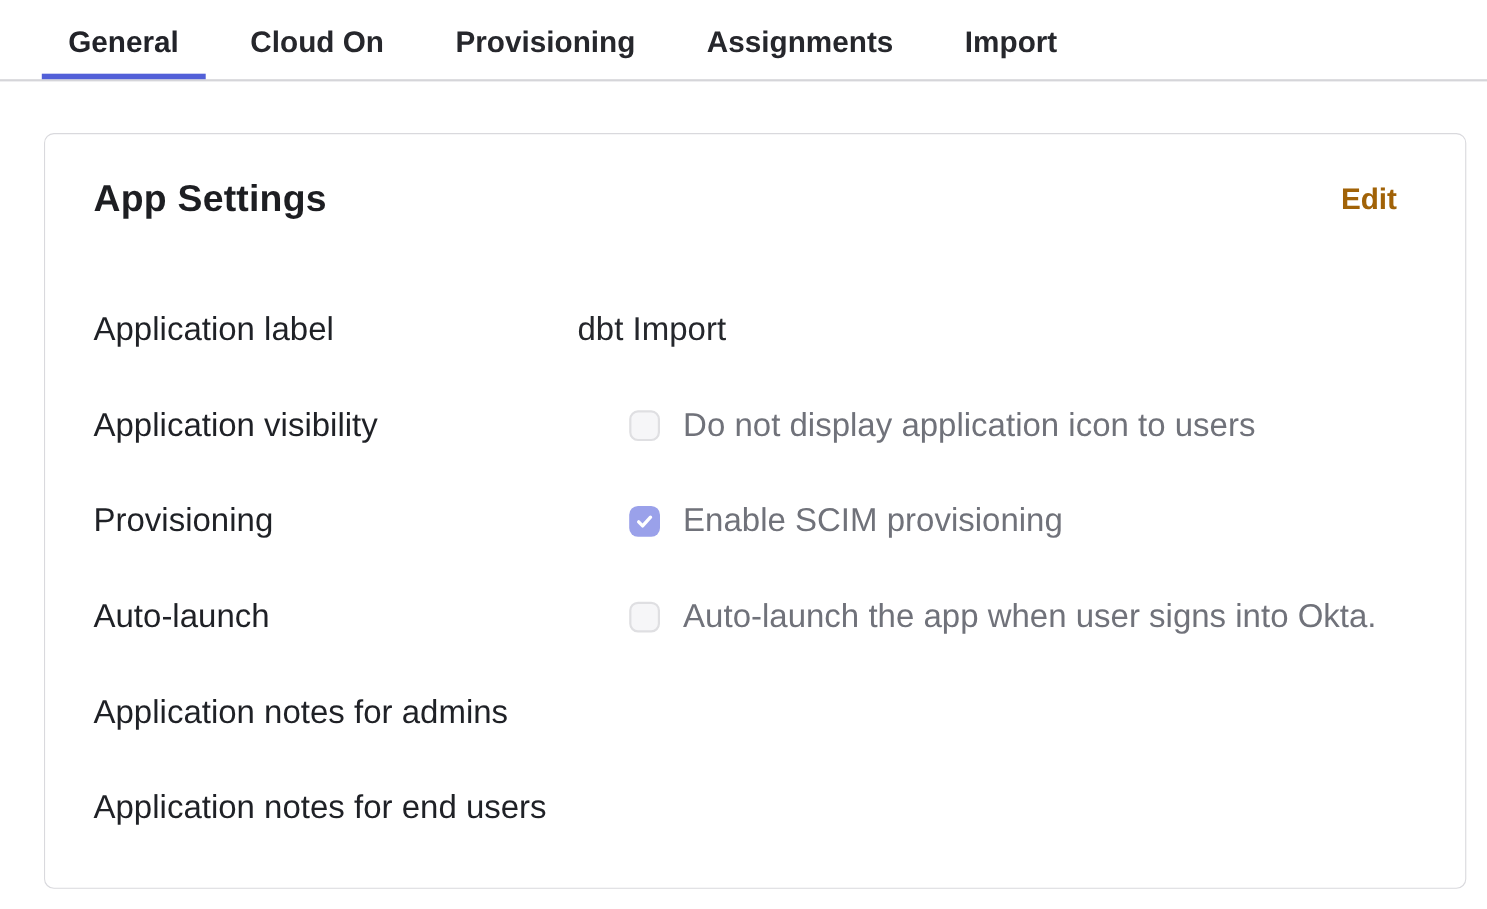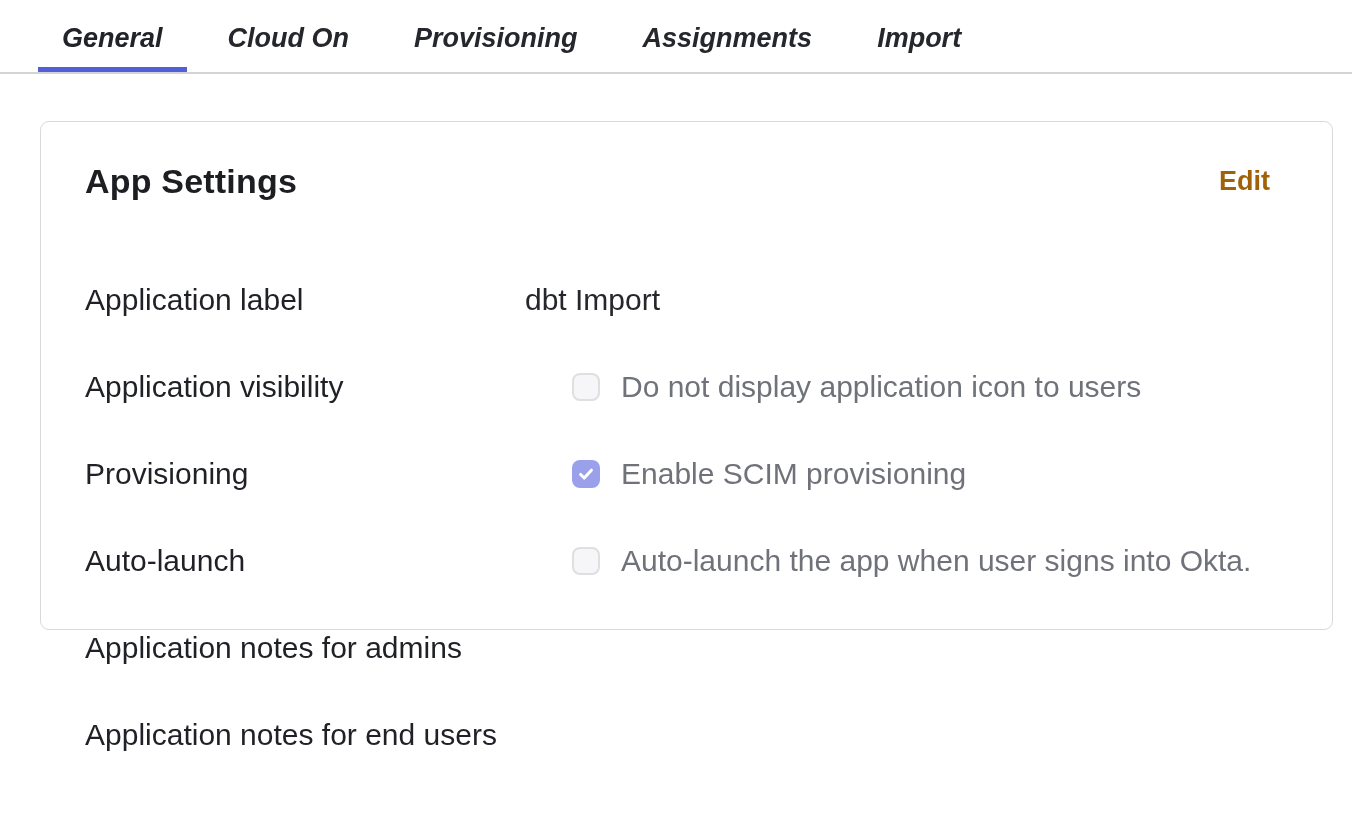--- a/index.html
+++ b/index.html
@@ -6,42 +6,41 @@
   html, body { width: 1352px; height: 826px; background: #ffffff;
     font-family: "Liberation Sans", sans-serif; overflow: hidden; }
 
   
   .tabbar {
     display: flex;
     align-items: flex-end;
     padding: 22px 0 0 38px;
     border-bottom: 2px solid #d5d5d9;
     width: 100%;
-    font-style: italic;
   }
   .tab {
     font-size: 27px;
     font-weight: 700;
     color: #26272c;
     line-height: 32px;
     padding: 0 24px 18px 24px;
     margin-right: 17px;
     cursor: pointer;
     white-space: nowrap;
   }
   .tab-active {
     padding-bottom: 13px;
     border-bottom: 5px solid #5260d8;
     color: #222329;
   }
 
   
   .card {
     margin: 47px 19px 0 40px;
-    height: 509px;
+    height: 687px;
     border: 1px solid #d9d9dd;
     border-radius: 9px;
     background: #ffffff;
     padding: 0 62px 0 44px;
   }
   .card-header {
     margin-top: 40px;
     display: flex;
     justify-content: space-between;
     align-items: center;

